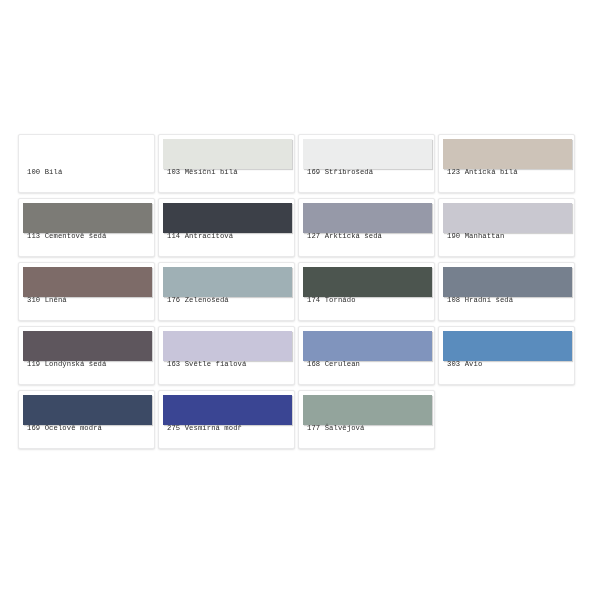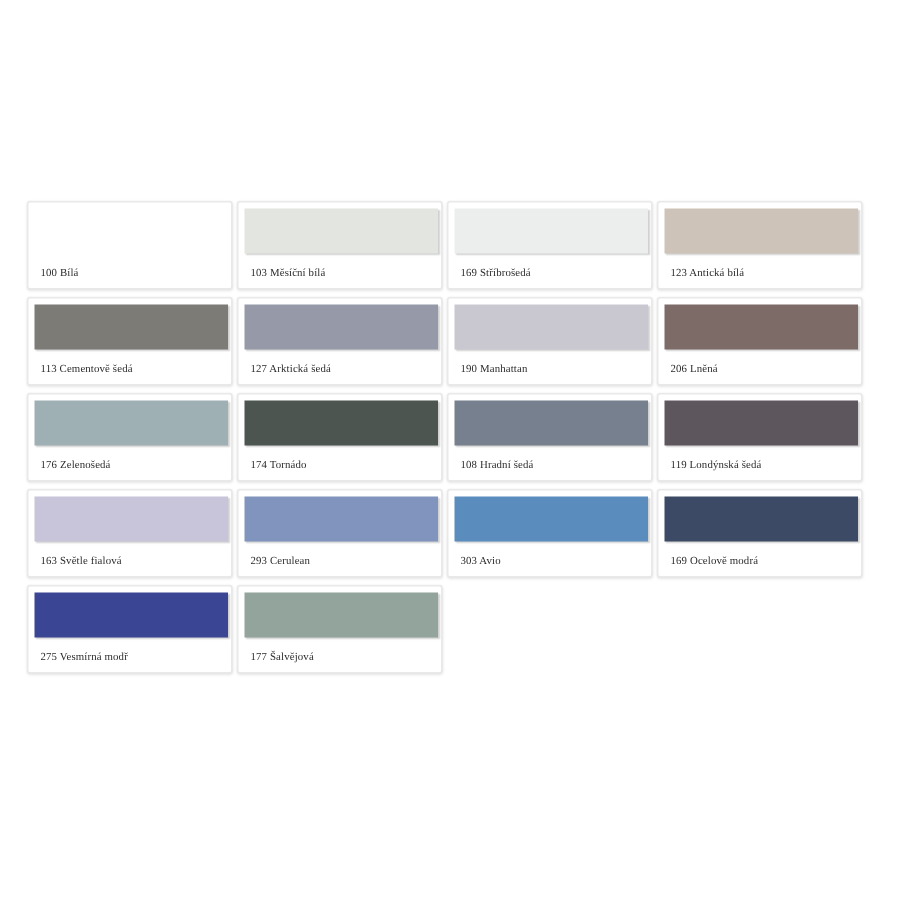--- a/index.html
+++ b/index.html
@@ -50,27 +50,27 @@
     height: 30px;
     box-sizing: border-box;
     box-shadow: 1px 1px 1px rgba(0,0,0,0.18);
   }
   .swatch-color.is-white {
     box-shadow: none;
   }
   .swatch-label {
     position: absolute;
     left: 8px;
-    top: 42px;
+    top: 32px;
     font-size: 7.2px;
     line-height: 10px;
     color: #2b2b2b;
     letter-spacing: 0.1px;
     white-space: nowrap;
-    font-family: Liberation Serif, serif;
+    font-family: Liberation Mono, monospace;
     text-align: center;
   }
 </style>
 </head>
 <body>
 
 <div id="app">
   <div id="swatch-grid">
       <div class="swatch-card">
         <div class="swatch-color is-white" style="background-color: rgb(255, 255, 255);"></div>
@@ -86,30 +86,34 @@
       </div>
       <div class="swatch-card">
         <div class="swatch-color" style="background-color: rgb(205, 195, 184);"></div>
         <div class="swatch-label">123 Antická bílá</div>
       </div>
       <div class="swatch-card">
         <div class="swatch-color" style="background-color: rgb(124, 123, 118);"></div>
         <div class="swatch-label">113 Cementově šedá</div>
       </div>
       <div class="swatch-card">
+        <div class="swatch-color" style="background-color: rgb(60, 64, 72);"></div>
+        <div class="swatch-label">114 Antracitová</div>
+      </div>
+      <div class="swatch-card">
         <div class="swatch-color" style="background-color: rgb(150, 153, 168);"></div>
         <div class="swatch-label">127 Arktická šedá</div>
       </div>
       <div class="swatch-card">
         <div class="swatch-color" style="background-color: rgb(201, 200, 208);"></div>
         <div class="swatch-label">190 Manhattan</div>
       </div>
       <div class="swatch-card">
         <div class="swatch-color" style="background-color: rgb(125, 107, 104);"></div>
-        <div class="swatch-label">206 Lněná</div>
+        <div class="swatch-label">310 Lněná</div>
       </div>
       <div class="swatch-card">
         <div class="swatch-color" style="background-color: rgb(159, 176, 181);"></div>
         <div class="swatch-label">176 Zelenošedá</div>
       </div>
       <div class="swatch-card">
         <div class="swatch-color" style="background-color: rgb(76, 85, 79);"></div>
         <div class="swatch-label">174 Tornádo</div>
       </div>
       <div class="swatch-card">
@@ -119,21 +123,21 @@
       <div class="swatch-card">
         <div class="swatch-color" style="background-color: rgb(94, 86, 93);"></div>
         <div class="swatch-label">119 Londýnská šedá</div>
       </div>
       <div class="swatch-card">
         <div class="swatch-color" style="background-color: rgb(200, 197, 218);"></div>
         <div class="swatch-label">163 Světle fialová</div>
       </div>
       <div class="swatch-card">
         <div class="swatch-color" style="background-color: rgb(128, 148, 189);"></div>
-        <div class="swatch-label">293 Cerulean</div>
+        <div class="swatch-label">168 Cerulean</div>
       </div>
       <div class="swatch-card">
         <div class="swatch-color" style="background-color: rgb(90, 140, 189);"></div>
         <div class="swatch-label">303 Avio</div>
       </div>
       <div class="swatch-card">
         <div class="swatch-color" style="background-color: rgb(60, 74, 101);"></div>
         <div class="swatch-label">169 Ocelově modrá</div>
       </div>
       <div class="swatch-card">

